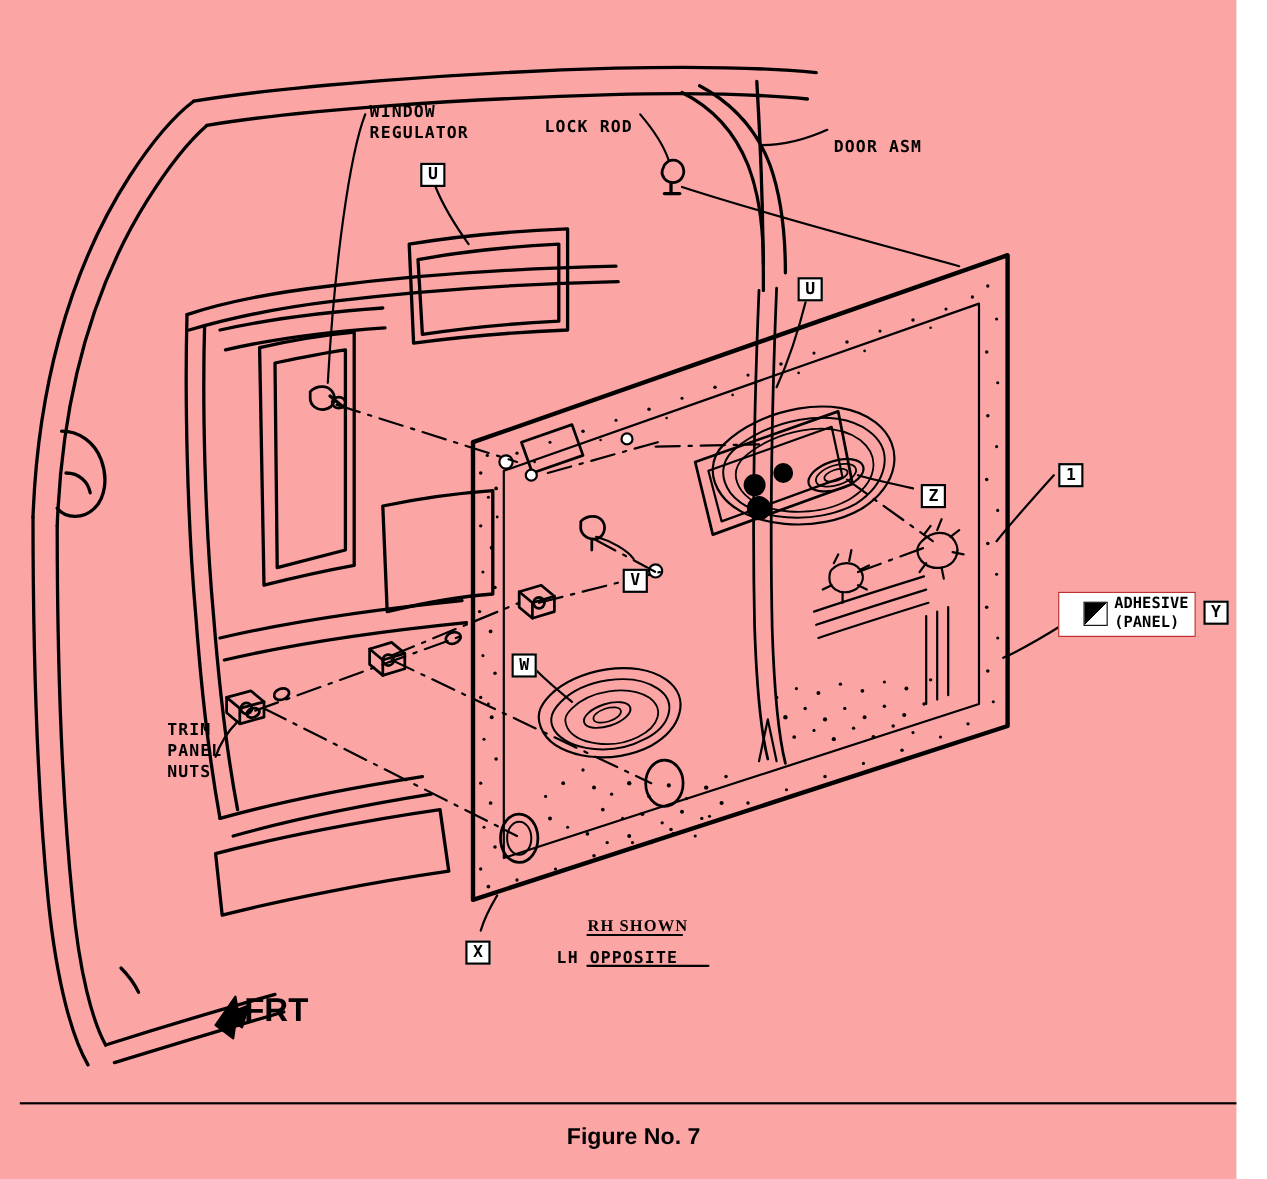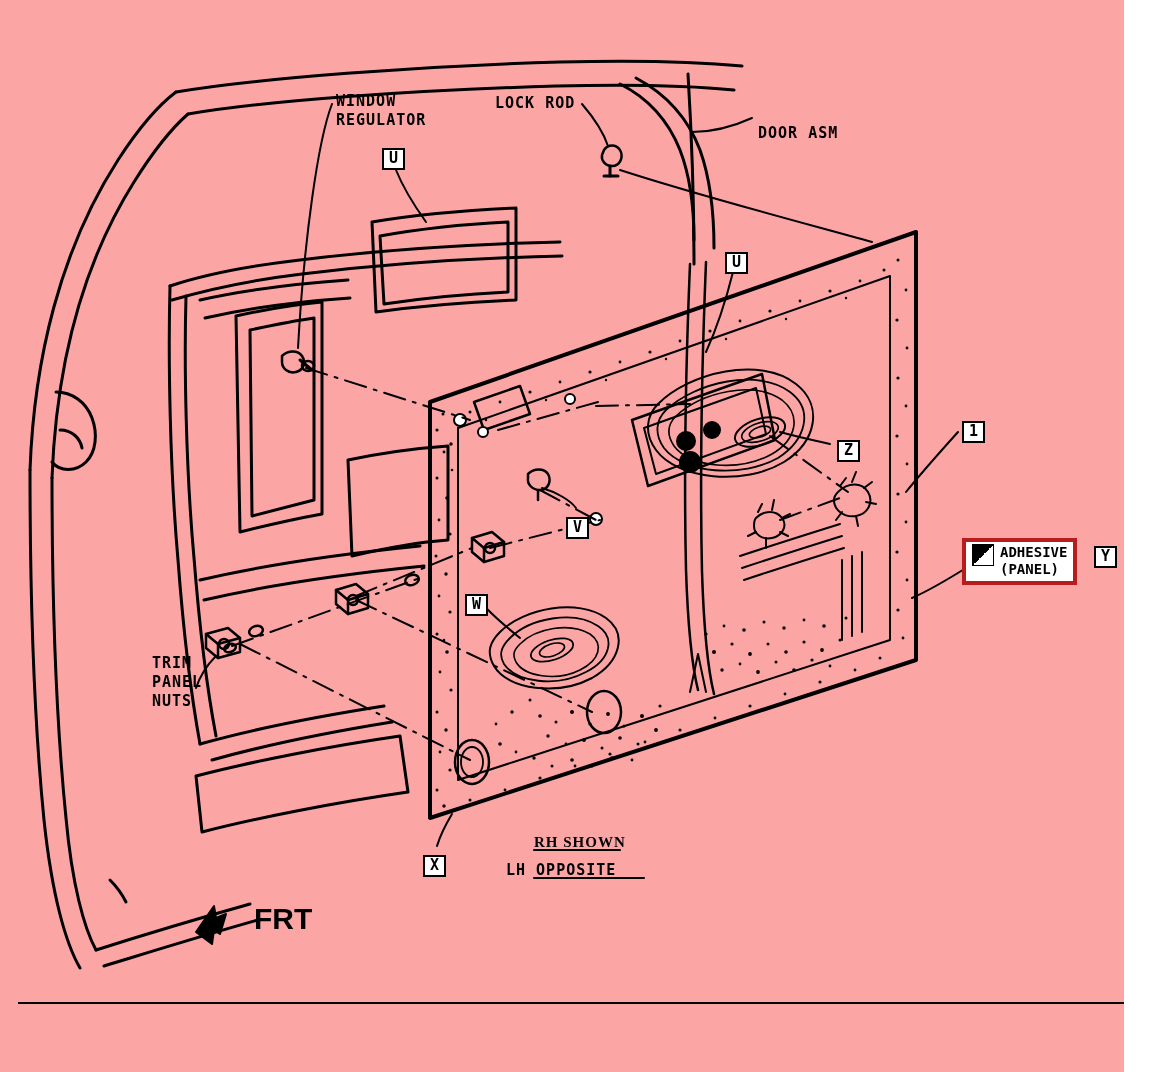--- a/index.html
+++ b/index.html
@@ -57,45 +57,45 @@
   #caption-rule {
     position: absolute;
     left: 18px;
     top: 1002px;
     width: 1116px;
     height: 2px;
     background: #000000;
   }
   .adhesive-wrap {
     position: absolute;
-    border: 4px solid #b91c1c;
+    border: 1px solid #b91c1c;
     background: #ffffff;
-    padding: 2px 6px 3px 6px;
+    padding: 2px 6px 3px 22px;
     display: flex;
+    align-items: center;
     gap: 6px;
   }
   .adhesive-swatch {
     width: 20px;
     height: 20px;
     background:
       linear-gradient(to bottom right, #000 0 50%, #ffffff 50% 100%);
     border: 1px solid #000;
   }
   .adhesive-text {
     font-family: "DejaVu Sans Mono", monospace;
     font-size: 14px;
     font-weight: bold;
     line-height: 1.2;
     white-space: pre;
   }
   .frt-wrap {
     position: absolute;
     display: flex;
     align-items: center;
-    margin-left: 32px;
   }
   .frt-text {
     font-family: "Liberation Sans", sans-serif;
     font-size: 30px;
     font-weight: bold;
     letter-spacing: 0px;
   }
 </style>
 </head>
 <body>
@@ -414,21 +414,21 @@
 
       <g stroke-width="2">
         <path d="M534 850 L 620 850"></path>
         <path d="M534 878 L 644 878"></path>
       </g>
     </g>
   </svg>
 
   <div class="lbl" style="left:336px; top:92px;">WINDOW
 REGULATOR</div>
-  <div class="lbl" style="left:495px; top:94px;">LOCK ROD</div>
+  <div class="lbl" style="left:495px; top:106px;">LOCK ROD</div>
   <div class="lbl" style="left:758px; top:124px;">DOOR ASM</div>
   <div class="lbl" style="left:152px; top:654px;">TRIM
 PANEL
 NUTS</div>
 
   <div class="boxlbl" style="left:382px; top:148px;">U</div>
   <div class="boxlbl" style="left:725px; top:252px;">U</div>
   <div class="boxlbl" style="left:837px; top:440px;">Z</div>
   <div class="boxlbl" style="left:962px; top:421px;">1</div>
   <div class="boxlbl" style="left:566px; top:517px;">V</div>
@@ -442,14 +442,15 @@
   </div>
 
   <div class="lbl" style="left:534px; top:833px;font-family:Liberation Serif, serif;">RH SHOWN</div>
   <div class="lbl" style="left:506px; top:861px;">LH OPPOSITE</div>
 
   <div class="frt-wrap" style="left:222px; top:902px;">
     <span class="frt-text">FRT</span>
   </div>
 
   <div id="caption-rule"></div>
+  <div id="caption">Figure No. 7</div>
 
 </div>
 
 </body></html>

